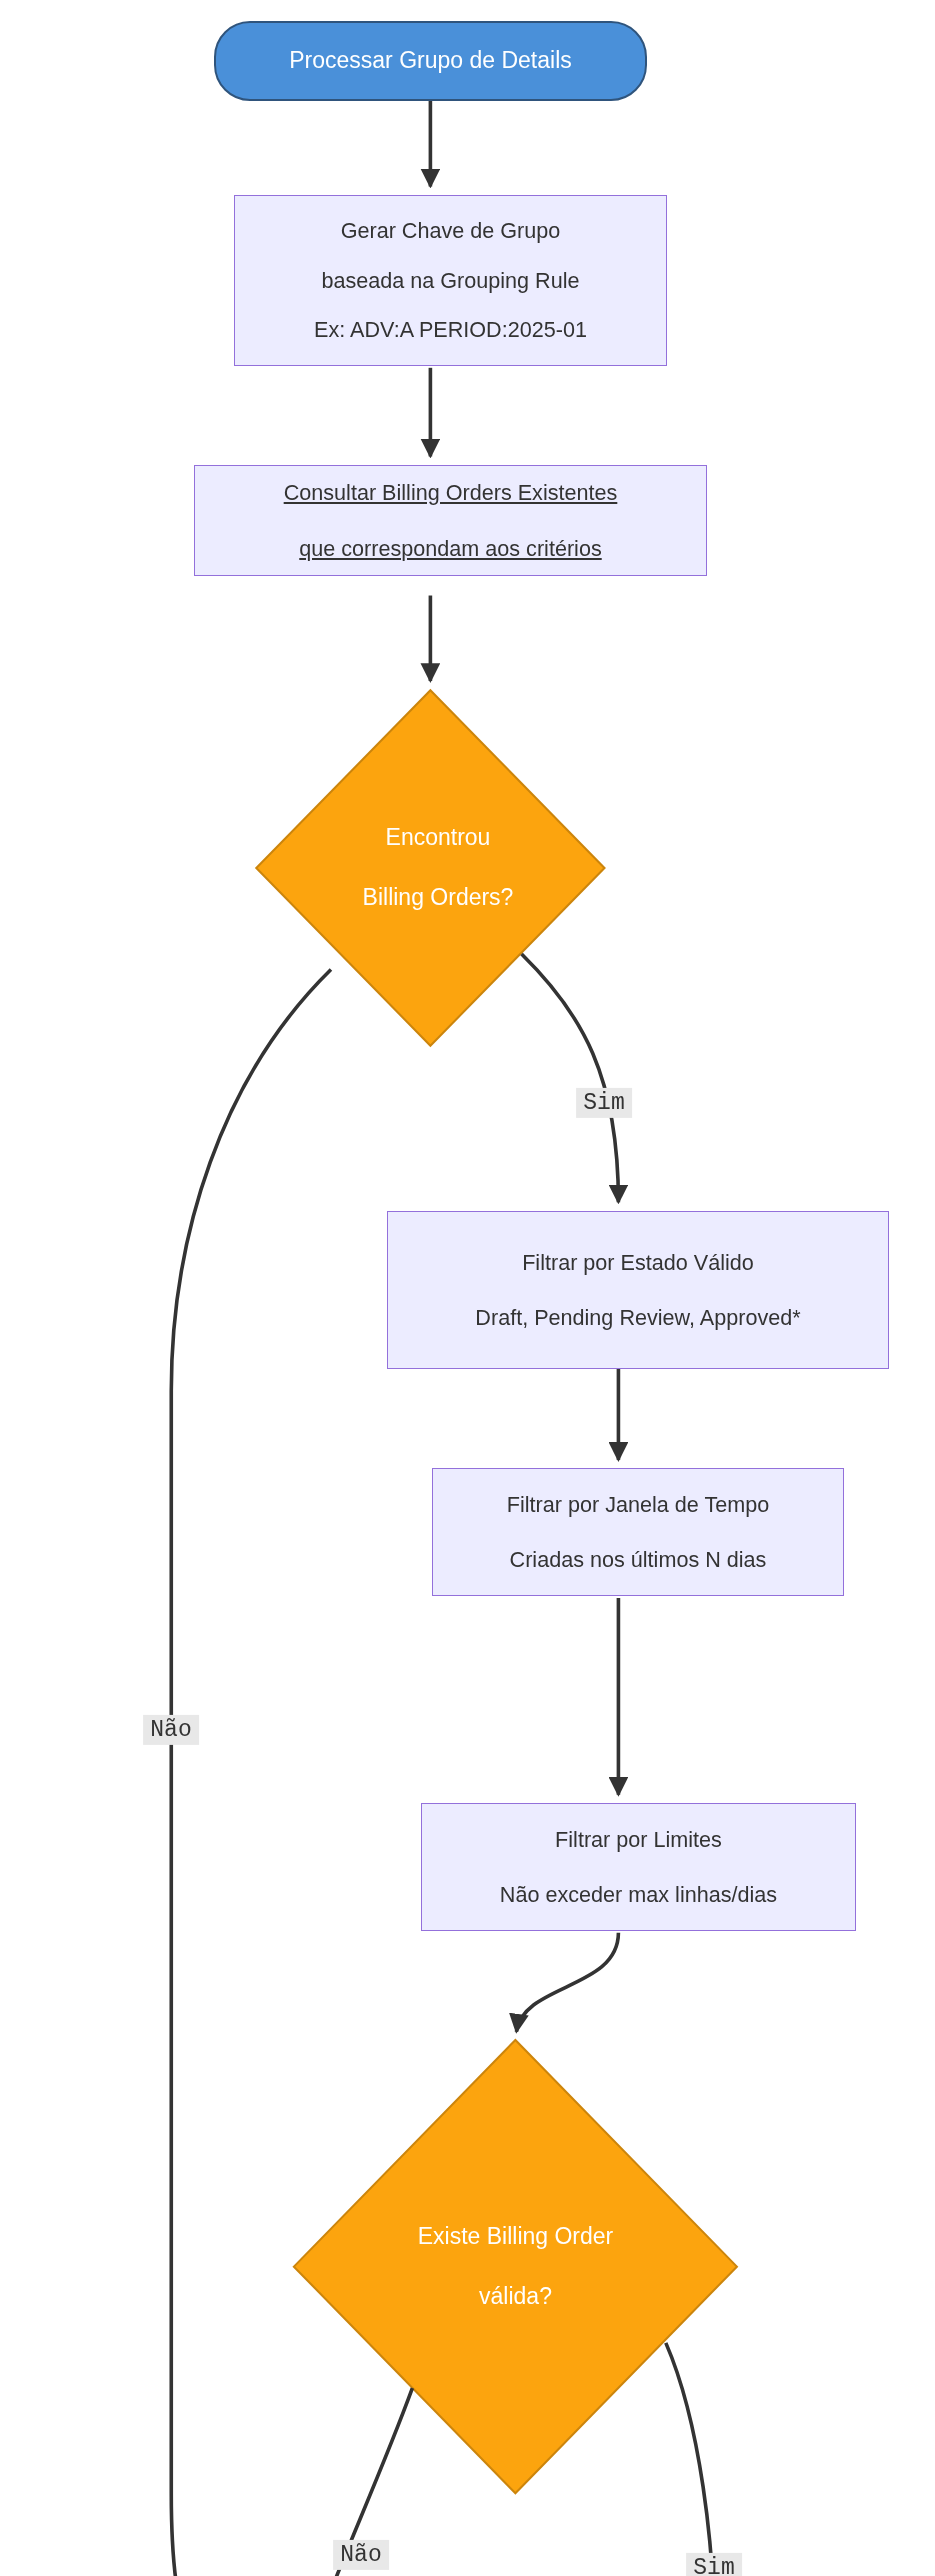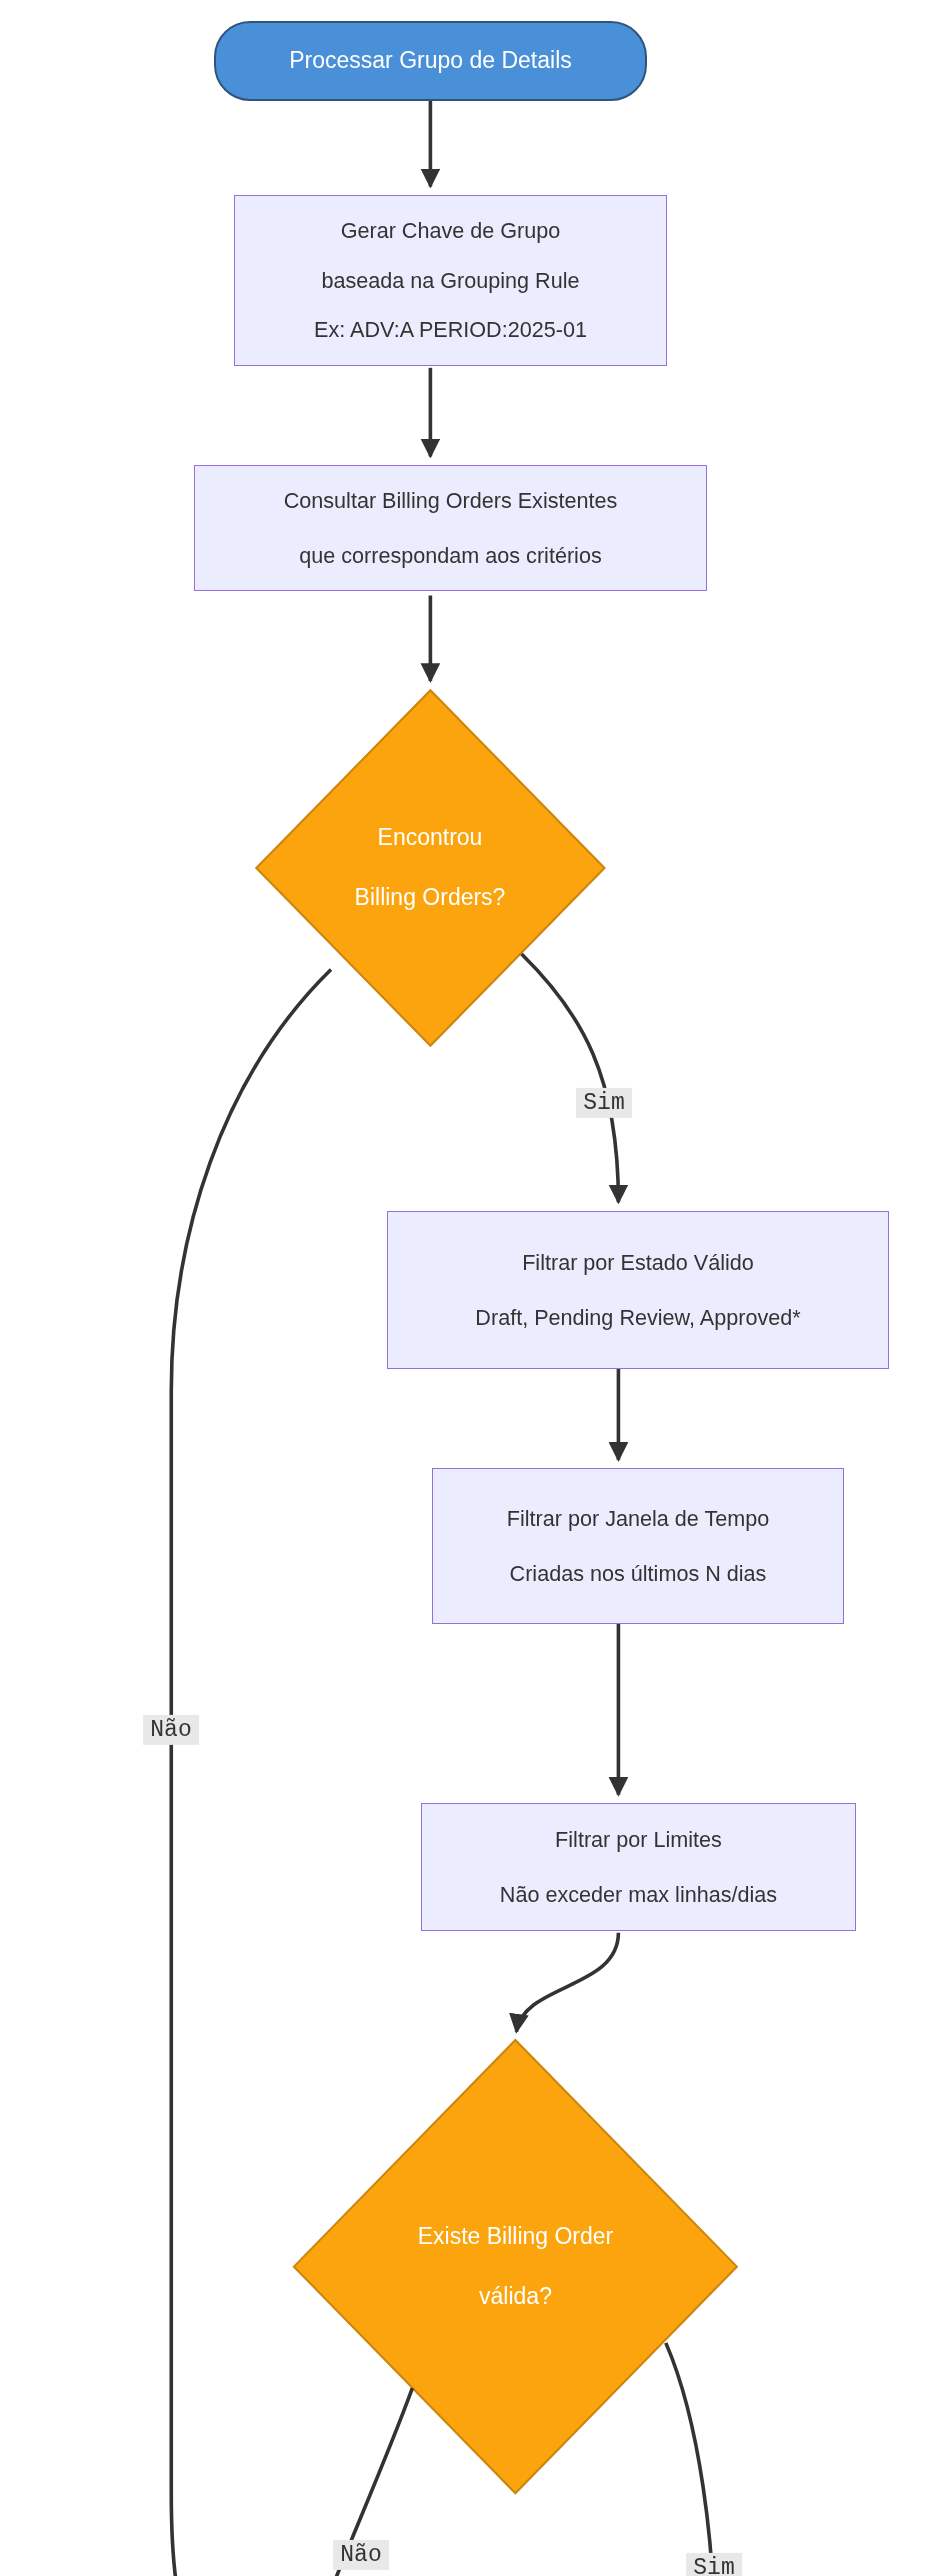--- a/index.html
+++ b/index.html
@@ -89,30 +89,30 @@
     <path class="edge" d="M 835 6308 L 835 6438" marker-end="url(#arrow)"></path>
     <path class="edge" d="M 835 6708 L 835 6992" marker-end="url(#arrow)"></path>
   </svg>
 
   <div class="node stadium" style="left:214px;top:20.6px;width:433px;height:80px;">Processar Grupo de Details</div>
 
   <div class="node process three-line" style="left:214px;top:195px;width:433px;height:171px;">Gerar Chave de Grupo
 baseada na Grouping Rule
 Ex: ADV:A PERIOD:2025-01</div>
 
-  <div class="node process" style="left:174px;top:465px;width:513px;height:126px;">Consultar Billing Orders Existentes
+  <div class="node process" style="left:174px;top:465px;width:513px;height:111px;text-decoration:underline;">Consultar Billing Orders Existentes
 que correspondam aos critérios</div>
 
-  <div class="decision-text" style="left:256px;top:690px;width:348px;height:355px;">Encontrou
+  <div class="decision-text" style="left:264px;top:690px;width:348px;height:355px;">Encontrou
 Billing Orders?</div>
 
   <div class="node process" style="left:367px;top:1211px;width:502px;height:158px;">Filtrar por Estado Válido
 Draft, Pending Review, Approved*</div>
 
-  <div class="node process" style="left:412px;top:1468px;width:412px;height:156px;">Filtrar por Janela de Tempo
+  <div class="node process" style="left:412px;top:1468px;width:412px;height:128px;">Filtrar por Janela de Tempo
 Criadas nos últimos N dias</div>
 
   <div class="node process" style="left:401px;top:1803px;width:435px;height:128px;">Filtrar por Limites
 Não exceder max linhas/dias</div>
 
   <div class="decision-text" style="left:294px;top:2040px;width:443px;height:453px;">Existe Billing Order
 válida?</div>
 
   <div class="edge-label" style="left:604px;top:1103px;">Sim</div>
   <div class="edge-label" style="left:171px;top:1730px;">Não</div>

